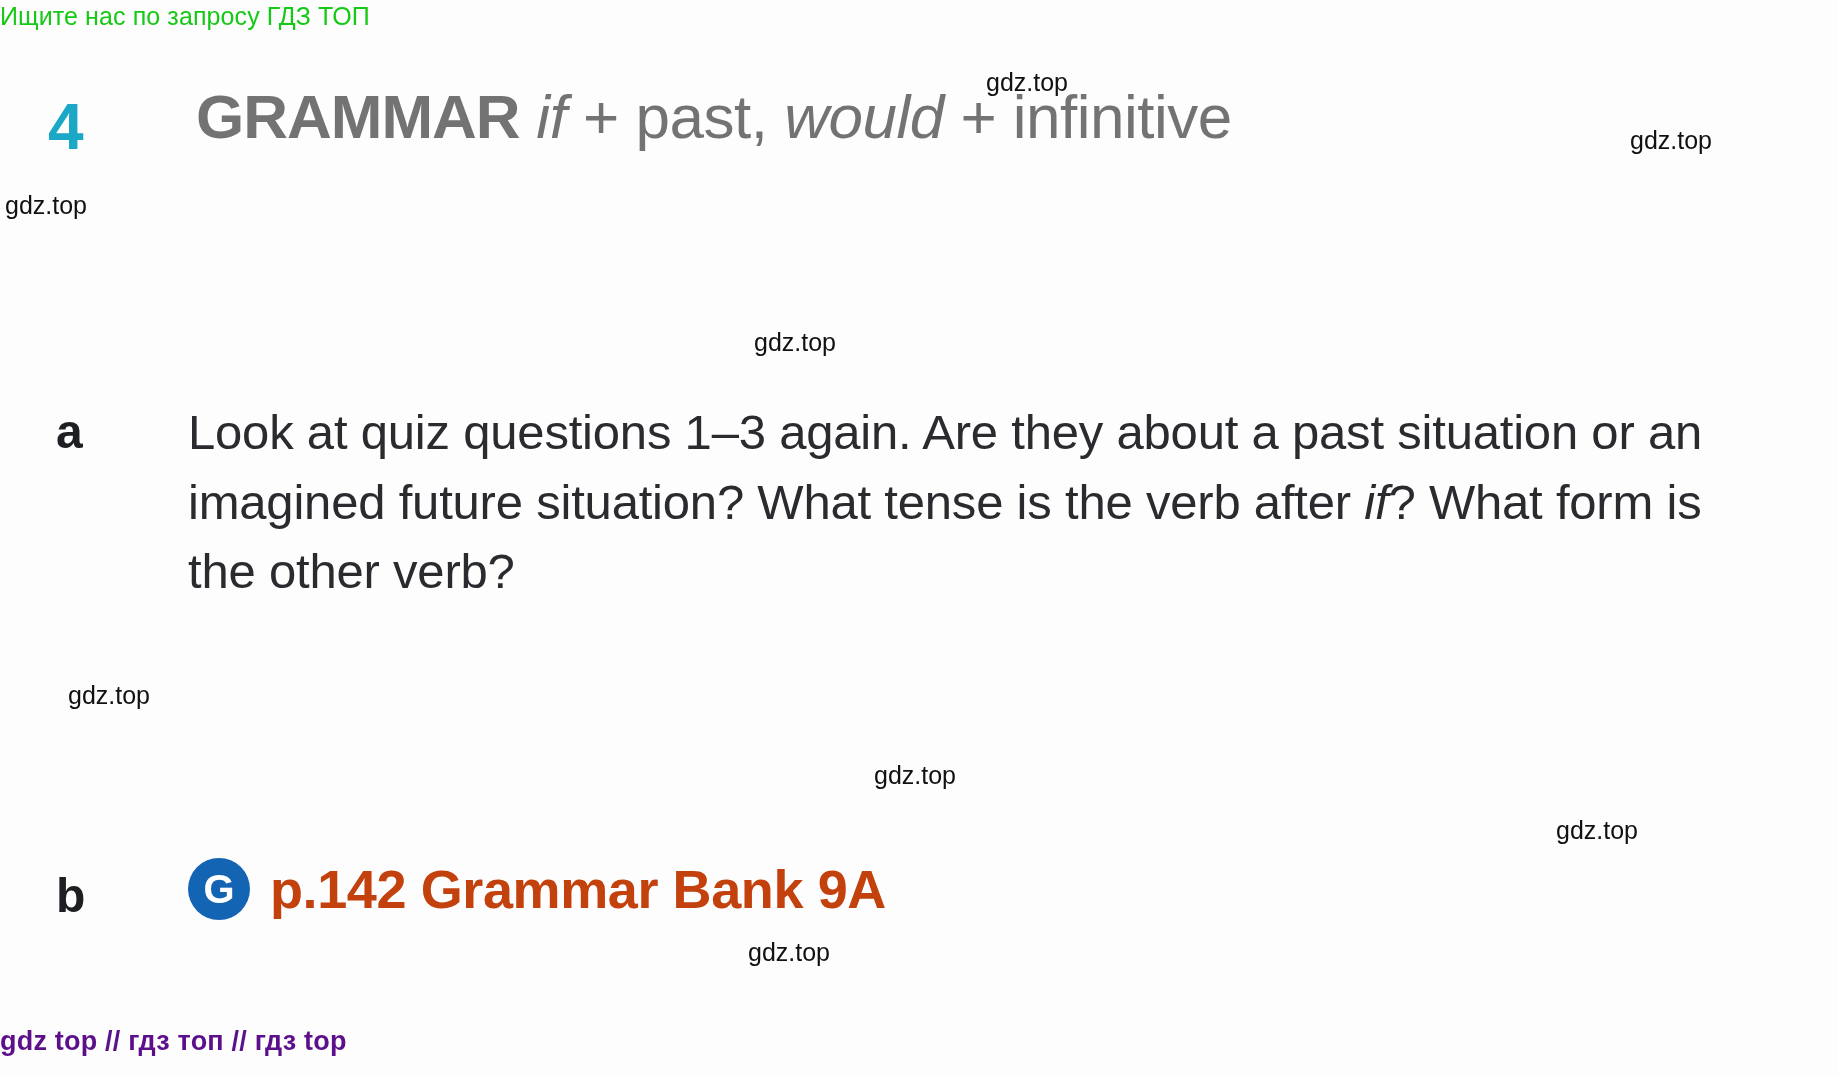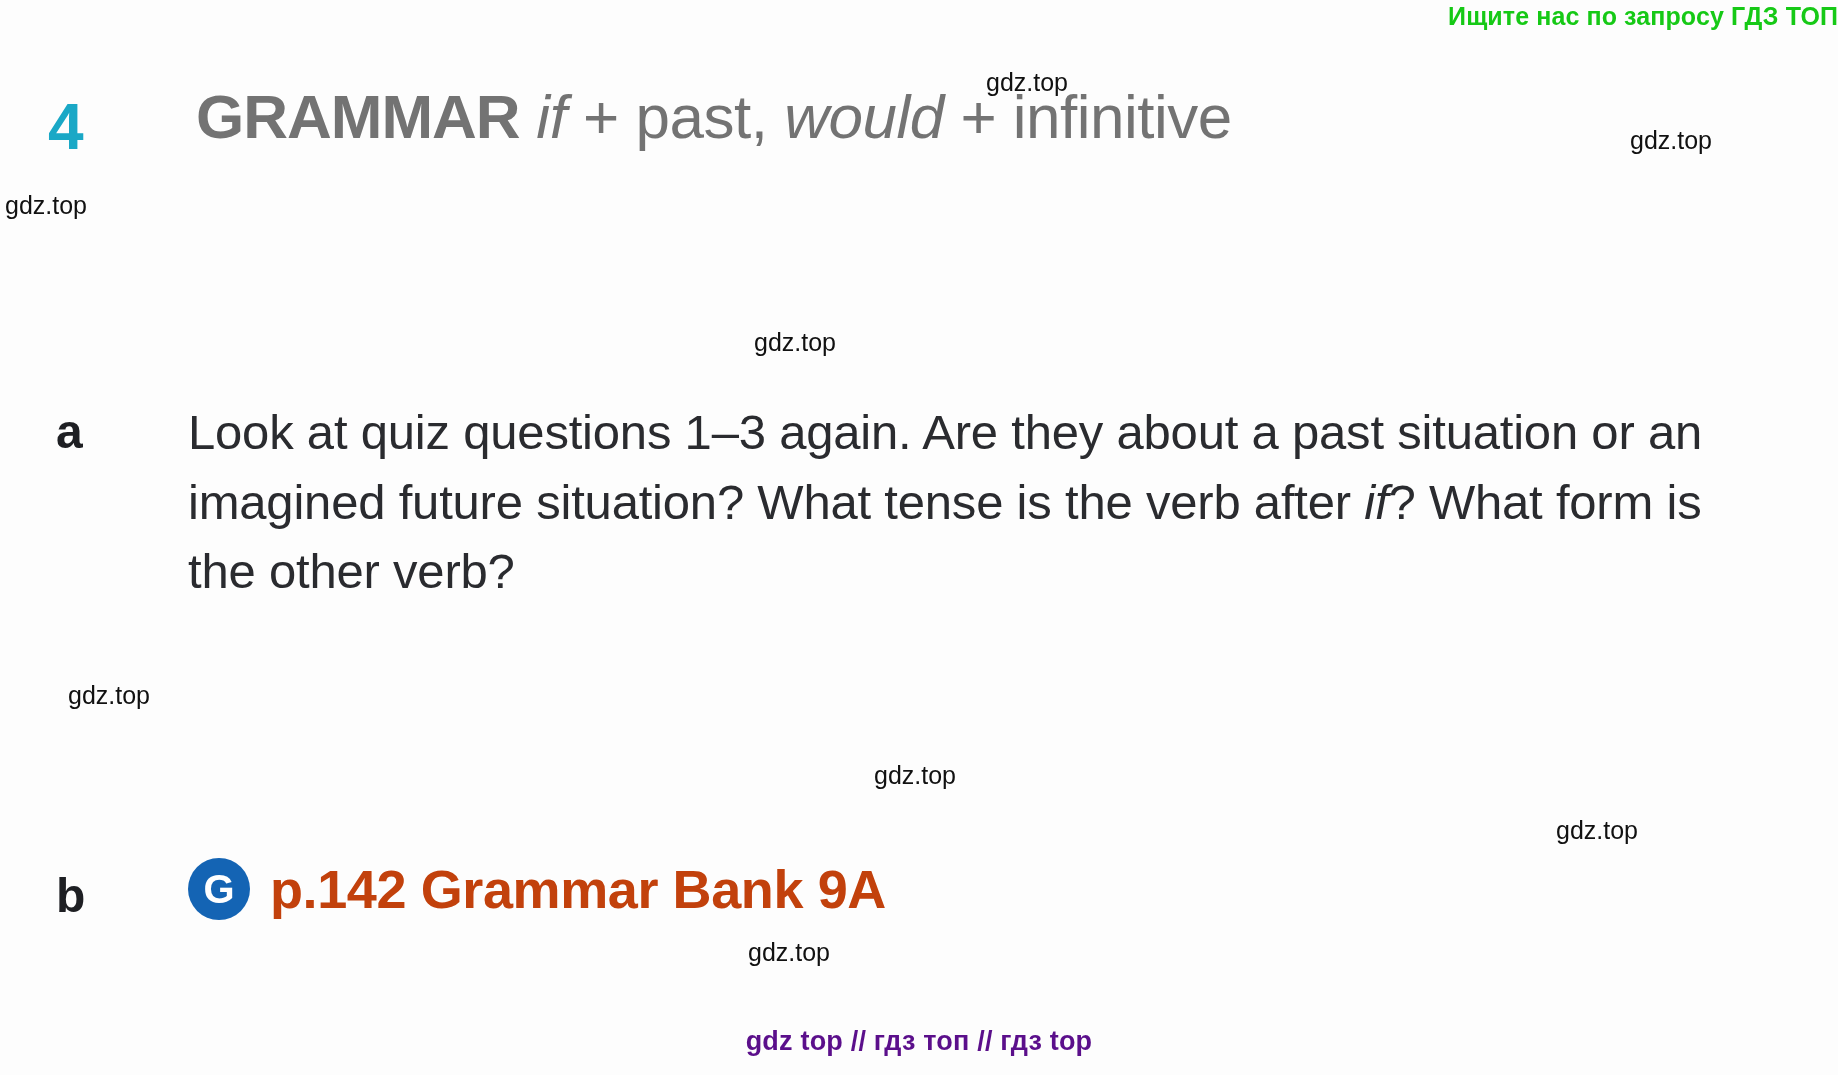--- a/index.html
+++ b/index.html
@@ -18,23 +18,23 @@
     background: #fdfdfd;
     overflow: hidden;
   }
 
   
   .promo-banner {
     position: absolute;
     top: 0;
     left: 0;
     width: 1838px;
-    text-align: right;
+    text-align: left;
     font-size: 25px;
-    font-weight: 700;
+    font-weight: 400;
     color: #16c916;
     letter-spacing: 0.1px;
     line-height: 32px;
     white-space: nowrap;
   }
 
   
   .wm {
     position: absolute;
     font-family: Liberation Sans, sans-serif;
@@ -136,21 +136,21 @@
     line-height: 1;
     white-space: nowrap;
   }
 
   
   .footer-note {
     position: absolute;
     left: 0;
     bottom: 18px;
     width: 1838px;
-    text-align: center;
+    text-align: left;
     font-size: 27px;
     font-weight: 700;
     color: #5b0f8b;
     letter-spacing: 0.2px;
     white-space: nowrap;
   }
 </style>
 </head>
 <body>
 

